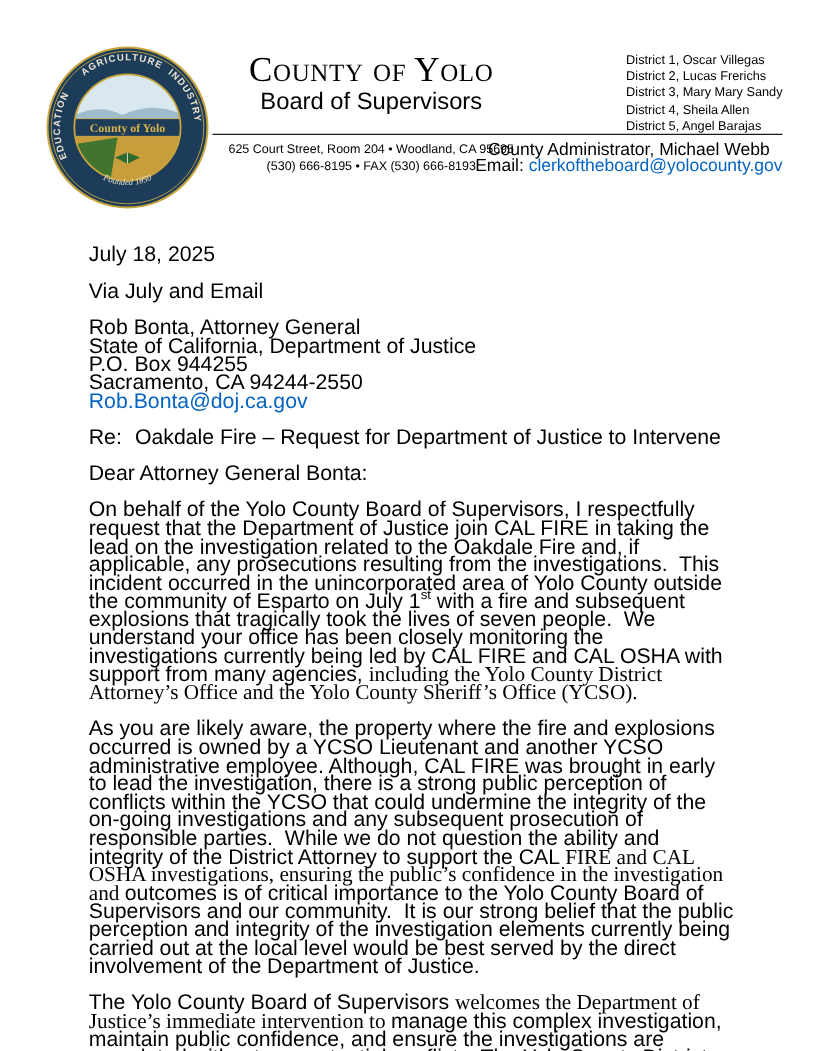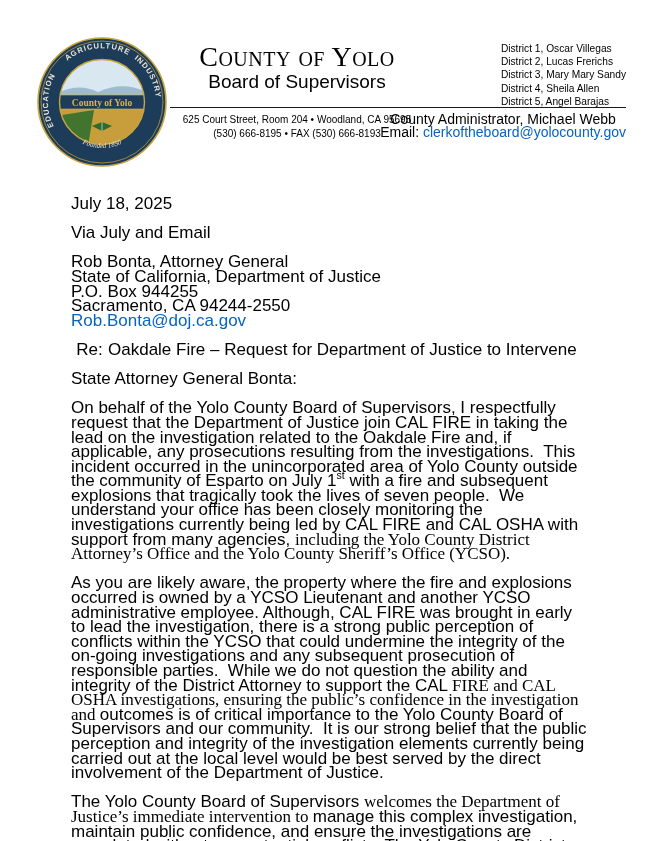--- a/index.html
+++ b/index.html
@@ -24,21 +24,21 @@
   
   .body {
     position: absolute; left: 71px; right: 62px; top: 197px;
     font-size: 17px; line-height: 14.6px; color: #000;
   }
   .block { margin: 0 0 14.6px 0; }
   .para { margin: 0 0 14.6px 0; white-space: pre-wrap; }
   .run-serif { font-family: "Liberation Serif", serif; }
   .run-sans { font-family: "Liberation Sans", sans-serif; }
   sup.run-sup { font-size: 0.62em; line-height: 0; vertical-align: super; }
-  .re-label { display: inline-block; width: 37px; text-align: center; }
+  .re-label { display: inline-block; width: 37px; }
   
   .seal-arc { font-family: "Liberation Sans", sans-serif; font-weight: bold; font-size: 7.6px; letter-spacing: 1px; fill: #ece5d3; }
   .seal-banner-text { font-family: "Liberation Serif", serif; font-weight: bold; font-size: 9.5px; fill: #d9b44a; }
   .seal-founded { font-family: "Liberation Serif", serif; font-style: italic; font-size: 7px; fill: #e8e2cf; }
 </style>
 </head>
 <body>
 
 <div class="page">
 
@@ -112,20 +112,20 @@
       <div>State of California, Department of Justice</div>
       <div>P.O. Box 944255</div>
       <div>Sacramento, CA 94244-2550</div>
       <div><a class="link">Rob.Bonta@doj.ca.gov</a></div>
     </div>
 
     <div class="block">
       <span class="re-label">Re:</span><span>Oakdale Fire – Request for Department of Justice to Intervene</span>
     </div>
 
-    <div class="block">State Attorney General Bonta:</div>
+    <div class="block">Dear Attorney General Bonta:</div>
 
     <p class="para"><span class="run-sans">On behalf of the Yolo County Board of Supervisors, I respectfully request that the Department of Justice join CAL FIRE in taking the lead on the investigation related to the Oakdale Fire and, if applicable, any prosecutions resulting from the investigations.  This incident occurred in the unincorporated area of Yolo County outside the community of Esparto on July 1</span><sup class="run-sup">st</sup><span class="run-sans"> with a fire and subsequent explosions that tragically took the lives of seven people.  We understand your office has been closely monitoring the investigations currently being led by CAL FIRE and CAL OSHA with support from many agencies, </span><span class="run-serif">including the Yolo County District Attorney’s Office and the Yolo County Sheriff’s Office (YCSO).</span></p>
     <p class="para"><span class="run-sans">As you are likely aware, the property where the fire and explosions occurred is owned by a YCSO Lieutenant and another YCSO administrative employee. Although, CAL FIRE was brought in early to lead the investigation, there is a strong public perception of conflicts within the YCSO that could undermine the integrity of the on-going investigations and any subsequent prosecution of responsible parties.  While we do not question the ability and integrity of the District Attorney to support the CAL </span><span class="run-serif">FIRE and CAL OSHA investigations, ensuring the public’s confidence in the investigation and </span><span class="run-sans">outcomes is of critical importance to the Yolo County Board of Supervisors and our community.  It is our strong belief that the public perception and integrity of the investigation elements currently being carried out at the local level would be best served by the direct involvement of the Department of Justice.</span></p>
     <p class="para"><span class="run-sans">The Yolo County Board of Supervisors </span><span class="run-serif">welcomes the Department of Justice’s immediate intervention to </span><span class="run-sans">manage this complex investigation, maintain public confidence, and ensure the investigations are completed without any potential conflicts. The Yolo County District Attorney and the Sheriff further support this request. Thank you for your prompt consideration of this request.</span></p>
   </div>
 
 </div>
 
 </body></html>

